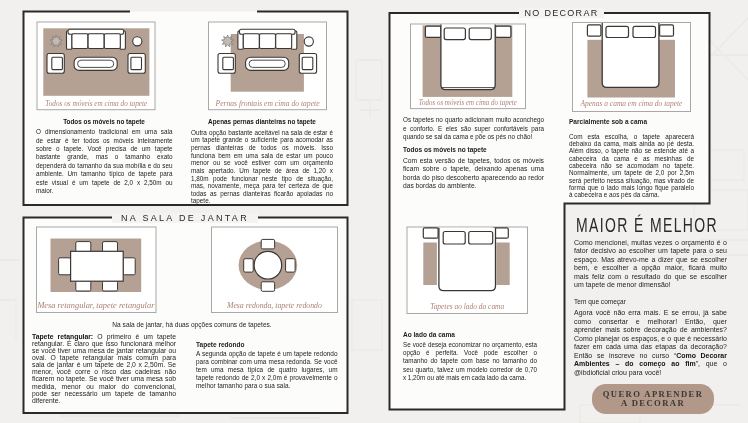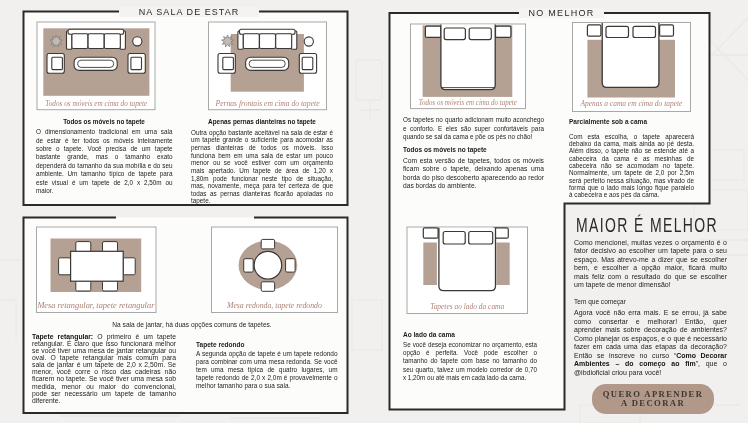--- a/index.html
+++ b/index.html
@@ -183,21 +183,20 @@
 
   <path d="M438.9 227.8 V286 q0 4.6 4.6 4.6 h47.4 q4.6 0 4.6 -4.6 V227.8" fill="#fff" stroke="#3b3733" stroke-width="1.3"></path>
   <g fill="#fff" stroke="#3b3733" stroke-width="1.2">
     <rect x="443.2" y="231.5" width="22" height="12.5" rx="2"></rect>
     <rect x="468.7" y="231.5" width="24" height="12.5" rx="2"></rect>
   </g>
 
   <text x="467.2" y="308.7" text-anchor="middle" font-family="Liberation Serif" font-style="italic" font-size="8.0" fill="#b08273" textLength="74" lengthAdjust="spacingAndGlyphs">Tapetes ao lado da cama</text>
 </svg>
 
-<div class="ttl" style="left:119px;top:6.5px;width:140px;font-size:9px;letter-spacing:1.05px;">NA SALA DE ESTAR</div>
 
 <div class="hd" style="left:36px;top:116.5px;width:160px;font-size:7.5px;transform:scaleX(0.85);">Todos os móveis no tapete</div>
 
 <div class="hd" style="left:191px;top:116.5px;width:167px;font-size:7.5px;transform:scaleX(0.85);">Apenas pernas dianteiras no tapete</div>
 
 <div class="t" style="left:35.5px;top:128.3px;width:163.3px;font-size:7.6px;line-height:8.37px;transform:scaleX(0.8360);">
       <div class="ln">O dimensionamento tradicional em uma sala</div>
       <div class="ln">de estar é ter todos os móveis inteiramente</div>
       <div class="ln">sobre o tapete. Você precisa de um tapete</div>
       <div class="ln">bastante grande, mas o tamanho exato</div>
@@ -213,20 +212,21 @@
       <div class="ln">pernas dianteiras de todos os móveis. Isso</div>
       <div class="ln">funciona bem em uma sala de estar um pouco</div>
       <div class="ln">menor ou se você estiver com um orçamento</div>
       <div class="ln">mais apertado. Um tapete de área de 1,20 x</div>
       <div class="ln">1,80m pode funcionar neste tipo de situação,</div>
       <div class="ln">mas, novamente, meça para ter certeza de que</div>
       <div class="ln">todas as pernas dianteiras ficarão apoiadas no</div>
       <div class="lnl">tapete.</div>
     </div>
 
+<div class="ttl" style="left:112px;top:213px;width:146px;font-size:9px;letter-spacing:2.3px;">NA SALA DE JANTAR</div>
 
 <div class="t" style="left:6px;top:319.5px;width:372px;font-size:7.6px;text-align:center;transform:scaleX(0.87);transform-origin:center top;">Na sala de jantar, há duas opções comuns de tapetes.</div>
 
 <div class="t" style="left:32px;top:332.5px;width:160.7px;font-size:7.6px;line-height:7.15px;transform:scaleX(0.8960);">
       <div class="ln"><b>Tapete retangular:</b> O primeiro é um tapete</div>
       <div class="ln">retangular. É claro que isso funcionará melhor</div>
       <div class="ln">se você tiver uma mesa de jantar retangular ou</div>
       <div class="ln">oval. O tapete retangular mais comum para</div>
       <div class="ln">sala de jantar é um tapete de 2,0 x 2,50m. Se</div>
       <div class="ln">menor, você corre o risco das cadeiras não</div>
@@ -239,21 +239,21 @@
 <div class="t" style="left:195.5px;top:339.5px;width:165px;font-size:7.6px;font-weight:bold;text-align:left;transform:scaleX(0.86);">Tapete redondo</div>
 
 <div class="t" style="left:195.5px;top:350px;width:166.7px;font-size:7.6px;line-height:8.1px;transform:scaleX(0.8490);">
       <div class="ln">A segunda opção de tapete é um tapete redondo</div>
       <div class="ln">para combinar com uma mesa redonda. Se você</div>
       <div class="ln">tem uma mesa típica de quatro lugares, um</div>
       <div class="ln">tapete redondo de 2,0 x 2,0m é provavelmente o</div>
       <div class="lnl">melhor tamanho para o sua sala.</div>
     </div>
 
-<div class="ttl" style="left:519px;top:8px;width:85px;font-size:9px;letter-spacing:1.3px;">NO MELHOR</div>
+<div class="ttl" style="left:519px;top:8px;width:85px;font-size:9px;letter-spacing:1.3px;">NO DECORAR</div>
 
 <div class="t" style="left:403px;top:116.2px;width:169.6px;font-size:7.6px;line-height:8.4px;transform:scaleX(0.8314);">
       <div class="ln">Os tapetes no quarto adicionam muito aconchego</div>
       <div class="ln">e conforto. E eles são super confortáveis para</div>
       <div class="lnl">quando se sai da cama e põe os pés no chão!</div>
     </div>
 
 <div class="t" style="left:403px;top:144.5px;width:164px;font-size:7.6px;font-weight:bold;text-align:left;transform:scaleX(0.86);">Todos os móveis no tapete</div>
 
 <div class="t" style="left:403px;top:157px;width:160.3px;font-size:7.6px;line-height:8.4px;transform:scaleX(0.8794);">

